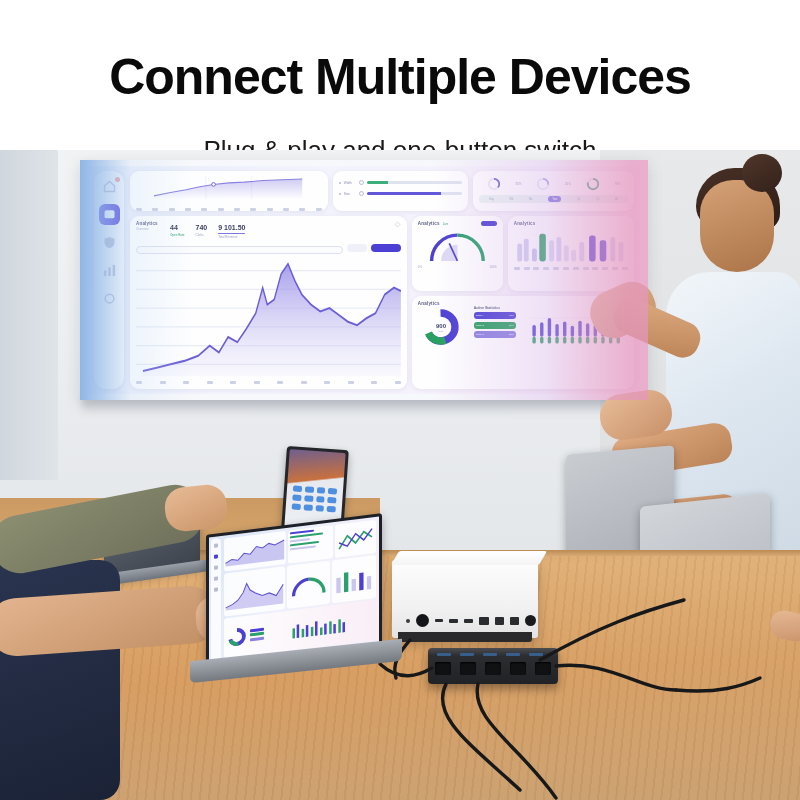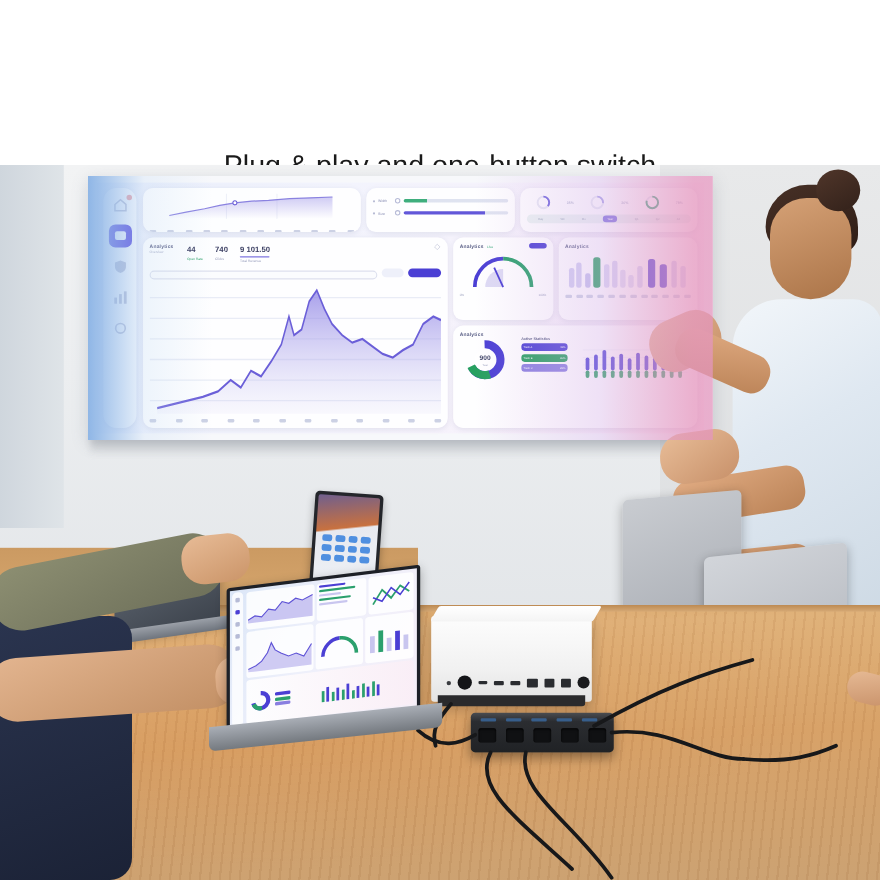--- a/index.html
+++ b/index.html
@@ -249,20 +249,21 @@
     background:linear-gradient(170deg,#6f5f8e 0%,#c8713f 38%,#e7e9ef 40%,#eef1f6 100%);
   }
   .app-grid { position:absolute; left:6px; top:36px; display:grid; grid-template-columns:repeat(4,1fr); gap:3px; width:44px; }
   .app-grid i { height:6px; background:#4f8fe0; border-radius:2px; display:block; }
 </style>
 </head>
 <body>
 
 <div class="stage">
 
+  <div class="headline">Connect Multiple Devices</div>
   <div class="subhead">Plug &amp; play and one-button switch</div>
 
   <div class="wall"></div>
   <div class="wall-right"></div>
   <div class="wall-corner"></div>
 
   <div class="screen-shadow"></div>
   <div class="screen-frame">
     <div class="screen-inner">
 

